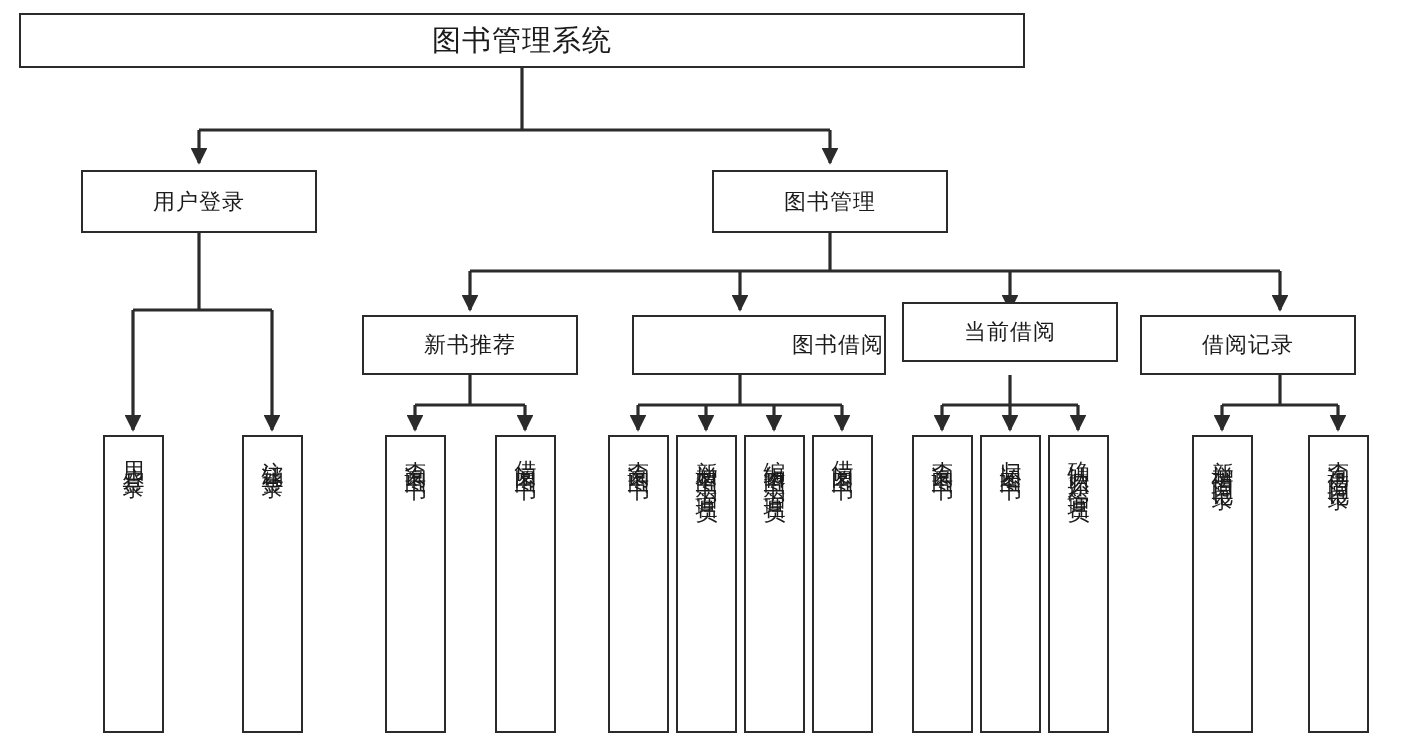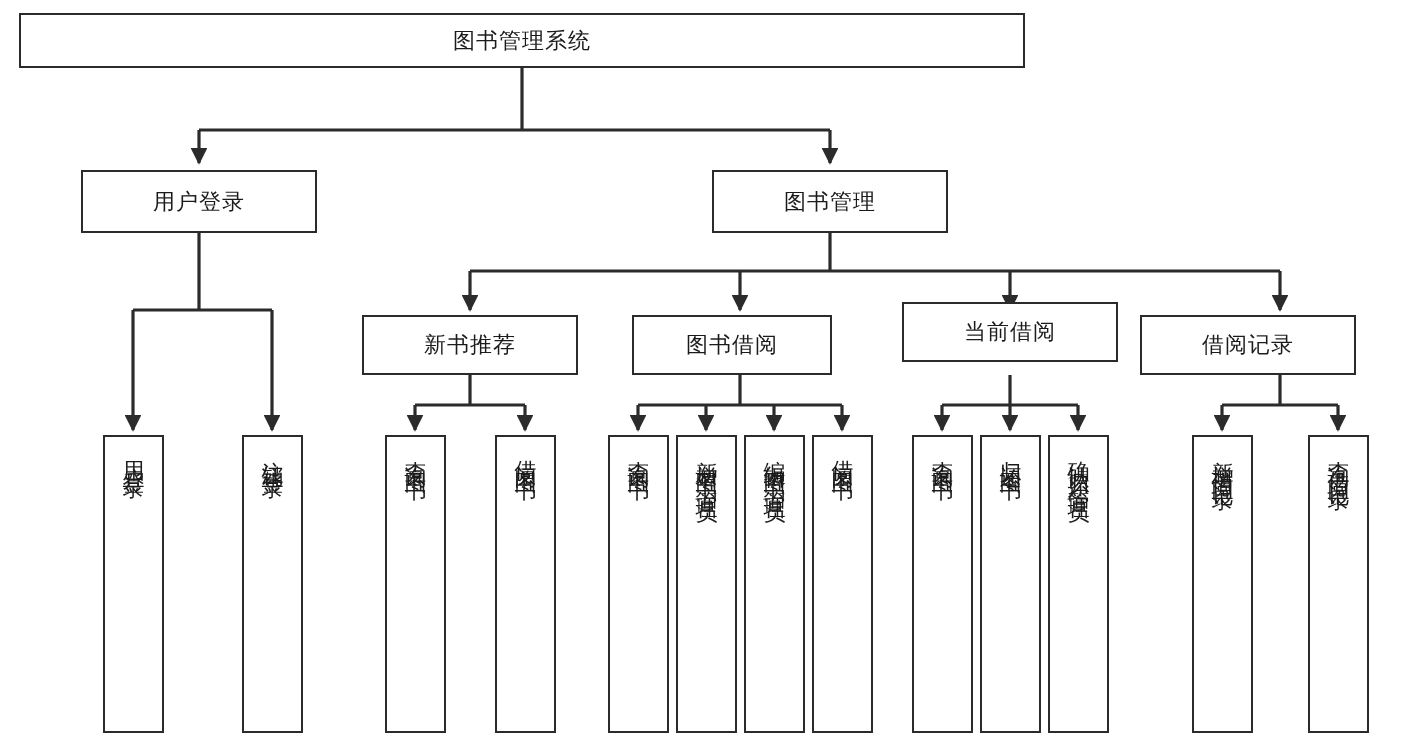--- a/index.html
+++ b/index.html
@@ -4,21 +4,21 @@
 <title>图书管理系统 功能结构图</title>
 <style>
   html,body{margin:0;padding:0;background:#ffffff;}
   body{font-family:"Liberation Sans","DejaVu Sans",sans-serif;}
   #stage{position:relative;width:1405px;height:747px;background:#fff;overflow:hidden;}
   #edges{position:absolute;left:0;top:0;width:1405px;height:747px;pointer-events:none;}
   .node{position:absolute;box-sizing:border-box;background:#ffffff;border:2.5px solid #2b2b2b;
         display:flex;align-items:center;justify-content:center;}
   .node .lbl{color:#1b1b1b;text-align:center;line-height:1.15;white-space:pre-line;}
   .h-node .lbl{font-size:22px;letter-spacing:1px;}
-  .root .lbl{font-size:22px;letter-spacing:1px;}
+  .root .lbl{font-size:29px;letter-spacing:1px;}
   .leaf{align-items:flex-start;justify-content:center;padding-top:6px;}
   .leaf .lbl{
     writing-mode:vertical-rl;
     text-orientation:upright;
     font-size:22px;
     letter-spacing:6px;
     line-height:1;
     white-space:nowrap;
   }
   #watermark{position:absolute;right:14px;bottom:6px;color:#b9b9b9;font-size:17px;
@@ -86,21 +86,21 @@
   <div class="node h-node" style="left:81px;top:170px;width:236px;height:63px;">
     <span class="lbl">用户登录</span>
   </div>
   <div class="node h-node" style="left:362px;top:315px;width:216px;height:60px;">
     <span class="lbl">新书推荐</span>
   </div>
 
   <div class="node h-node" style="left:712px;top:170px;width:236px;height:63px;">
     <span class="lbl">图书管理</span>
   </div>
-  <div class="node h-node" style="left:632px;top:315px;width:200px;height:60px;">
+  <div class="node h-node" style="left:632px;top:315px;width:254px;height:60px;justify-content:flex-end;">
     <span class="lbl">图书借阅</span>
   </div>
   <div class="node h-node" style="left:902px;top:302px;width:216px;height:60px;">
     <span class="lbl">当前借阅</span>
   </div>
   <div class="node h-node" style="left:1140px;top:315px;width:216px;height:60px;">
     <span class="lbl">借阅记录</span>
   </div>
 
   <div class="node leaf" style="left:103px;top:435px;width:61px;height:298px;">

